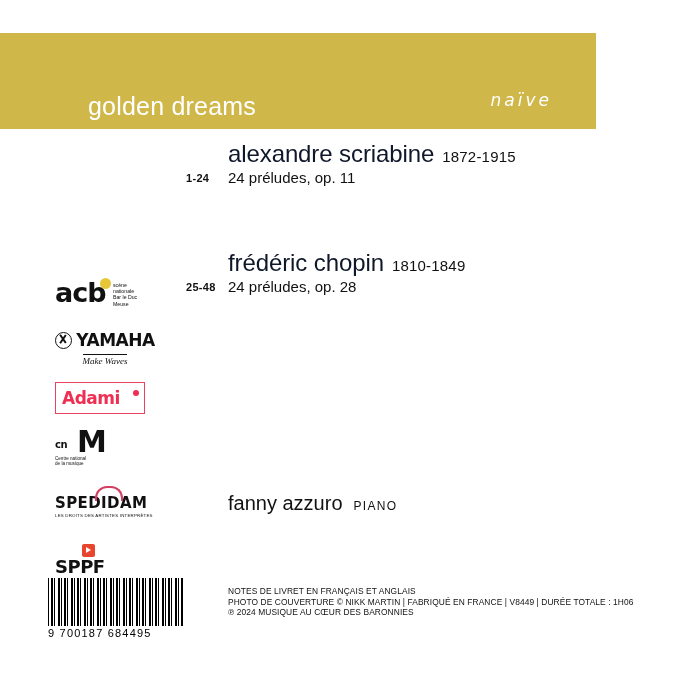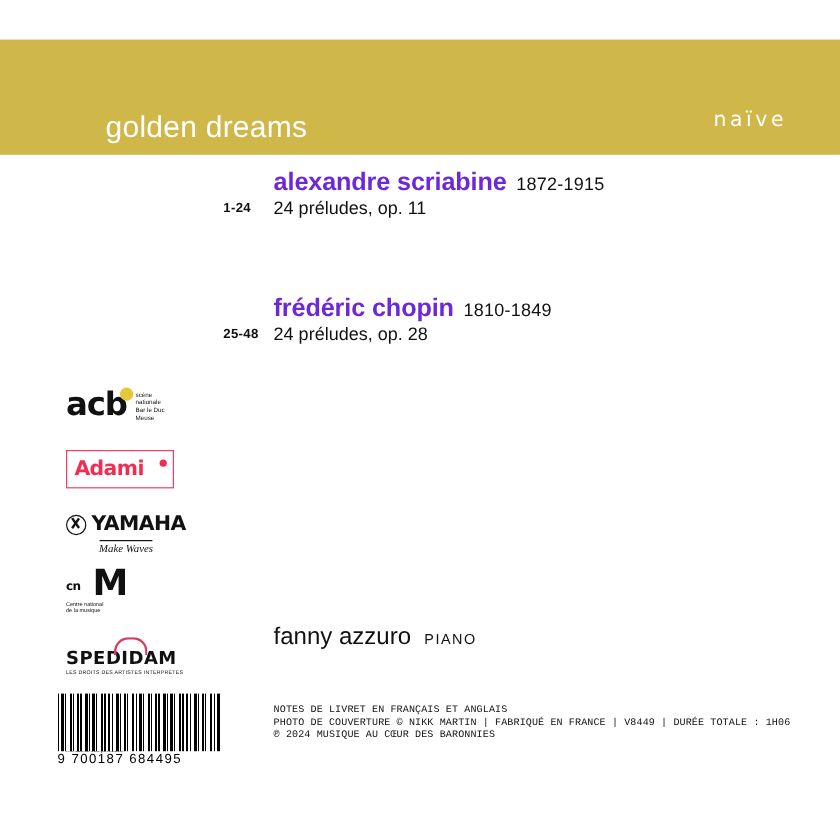--- a/index.html
+++ b/index.html
@@ -20,23 +20,24 @@
     width: 700px;
     height: 700px;
     background: #ffffff;
   }
 
   
   .gold-band {
     position: absolute;
     left: 0;
     top: 33px;
-    width: 700px;
+    width: 596px;
     height: 96px;
     background: #cfb74a;
+    font-style: italic;
   }
   .label-logo {
     position: absolute;
     right: 44px;
     top: 57px;
     font-size: 17px;
     letter-spacing: 3px;
     color: #ffffff;
     font-family: "DejaVu Sans", sans-serif;
     font-weight: 400;
@@ -61,23 +62,23 @@
   .work {
     position: relative;
     margin-bottom: 16px;
   }
   .composer-line {
     position: relative;
     margin-left: 228px;
     white-space: nowrap;
   }
   .composer-name {
-    font-size: 21px;
-    color: #6d28d9;
-    font-weight: 700;
+    font-size: 24px;
+    color: #0f172a;
+    font-weight: 400;
     letter-spacing: -0.1px;
   }
   .composer-dates {
     font-size: 15px;
     color: #111111;
     margin-left: 8px;
     letter-spacing: 0.2px;
   }
   .piece-line {
     position: relative;
@@ -121,21 +122,20 @@
     position: relative;
     height: 34px;
   }
   .acb-text {
     font-family: "DejaVu Sans", sans-serif;
     font-size: 27px;
     font-weight: bold;
     color: #111111;
     letter-spacing: -1px;
     line-height: 30px;
-    margin-top: 45px;
   }
   .acb-dot {
     position: absolute;
     left: 45px;
     top: 0px;
     width: 11px;
     height: 11px;
     background: #e8c63a;
     border-radius: 50%;
   }
@@ -321,21 +321,21 @@
   .sppf-sub {
     font-size: 4.6px;
     color: #111;
     margin-top: 1px;
   }
 
   
   .performer {
     position: absolute;
     left: 228px;
-    top: 520px;
+    top: 492px;
     white-space: nowrap;
   }
   .performer-name {
     font-size: 20px;
     color: #111111;
   }
   .performer-instrument {
     font-size: 12px;
     color: #111111;
     letter-spacing: 1.3px;
@@ -372,21 +372,21 @@
   
   .credits {
     position: absolute;
     left: 228px;
     top: 586px;
     font-size: 8.4px;
     line-height: 10.5px;
     color: #111111;
     letter-spacing: 0.1px;
   }
-  .credits div { white-space: nowrap; font-family: Liberation Mono, monospace; }
+  .credits div { white-space: nowrap; }
 </style>
 </head>
 <body>
 
 <div class="page">
 
   <div class="gold-band">
     <div class="label-logo">naïve</div>
   </div>
   <div class="album-title">golden dreams</div>
@@ -415,41 +415,41 @@
 
   </div>
 
   <div class="logos">
 
     <div class="logo-box">
       <div class="acb">
         <div class="acb-dot"></div>
         <div class="acb-text">acb</div>
         <div class="acb-sub">scène<br>nationale<br>Bar le Duc<br>Meuse</div>
-      </div>
-    </div>
-
-    <div class="logo-box">
-      <div class="adami">
-        <span class="adami-word">Adami</span>
-        <span class="adami-dot"></span>
       </div>
     </div>
 
     <div class="logo-box">
       <div class="yamaha">
         <div class="yamaha-row">
           <span class="yamaha-mark"></span>
           <span class="yamaha-word">YAMAHA</span>
         </div>
         <span class="yamaha-tag">Make Waves</span>
       </div>
     </div>
 
     <div class="logo-box">
+      <div class="adami">
+        <span class="adami-word">Adami</span>
+        <span class="adami-dot"></span>
+      </div>
+    </div>
+
+    <div class="logo-box">
       <div class="cnm">
         <span class="cnm-top">cn</span>
         <span class="cnm-m">M</span>
         <span class="cnm-sub">Centre national<br>de la musique</span>
       </div>
     </div>
 
     <div class="logo-box" style="margin-top:18px;">
       <div class="spedidam">
         <span class="spedi-arc"></span>

